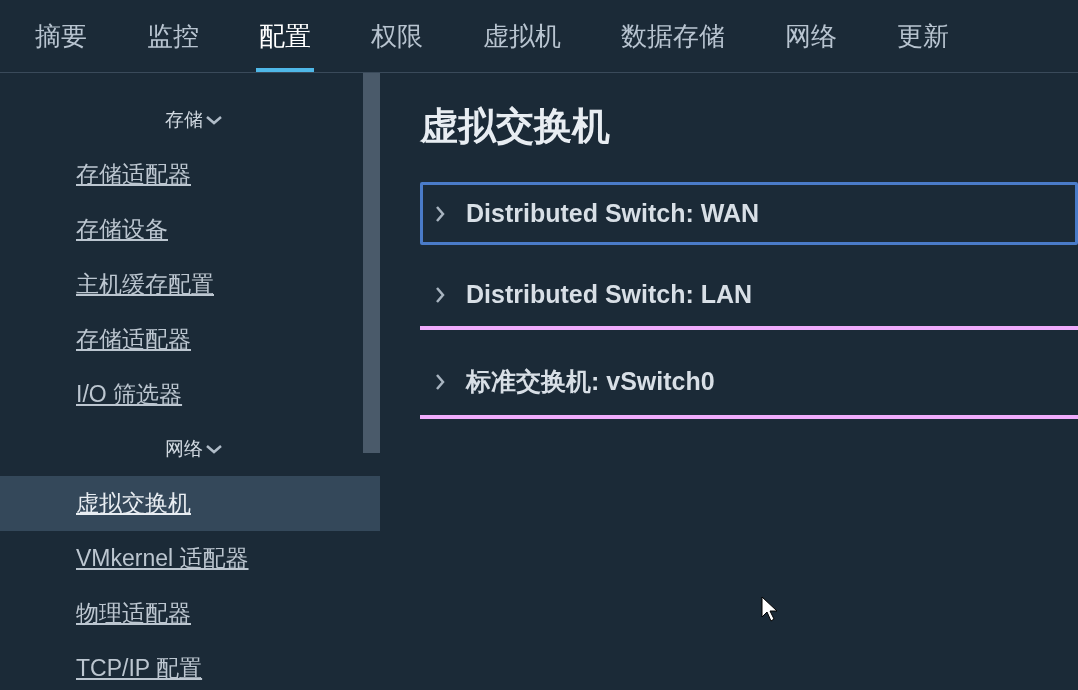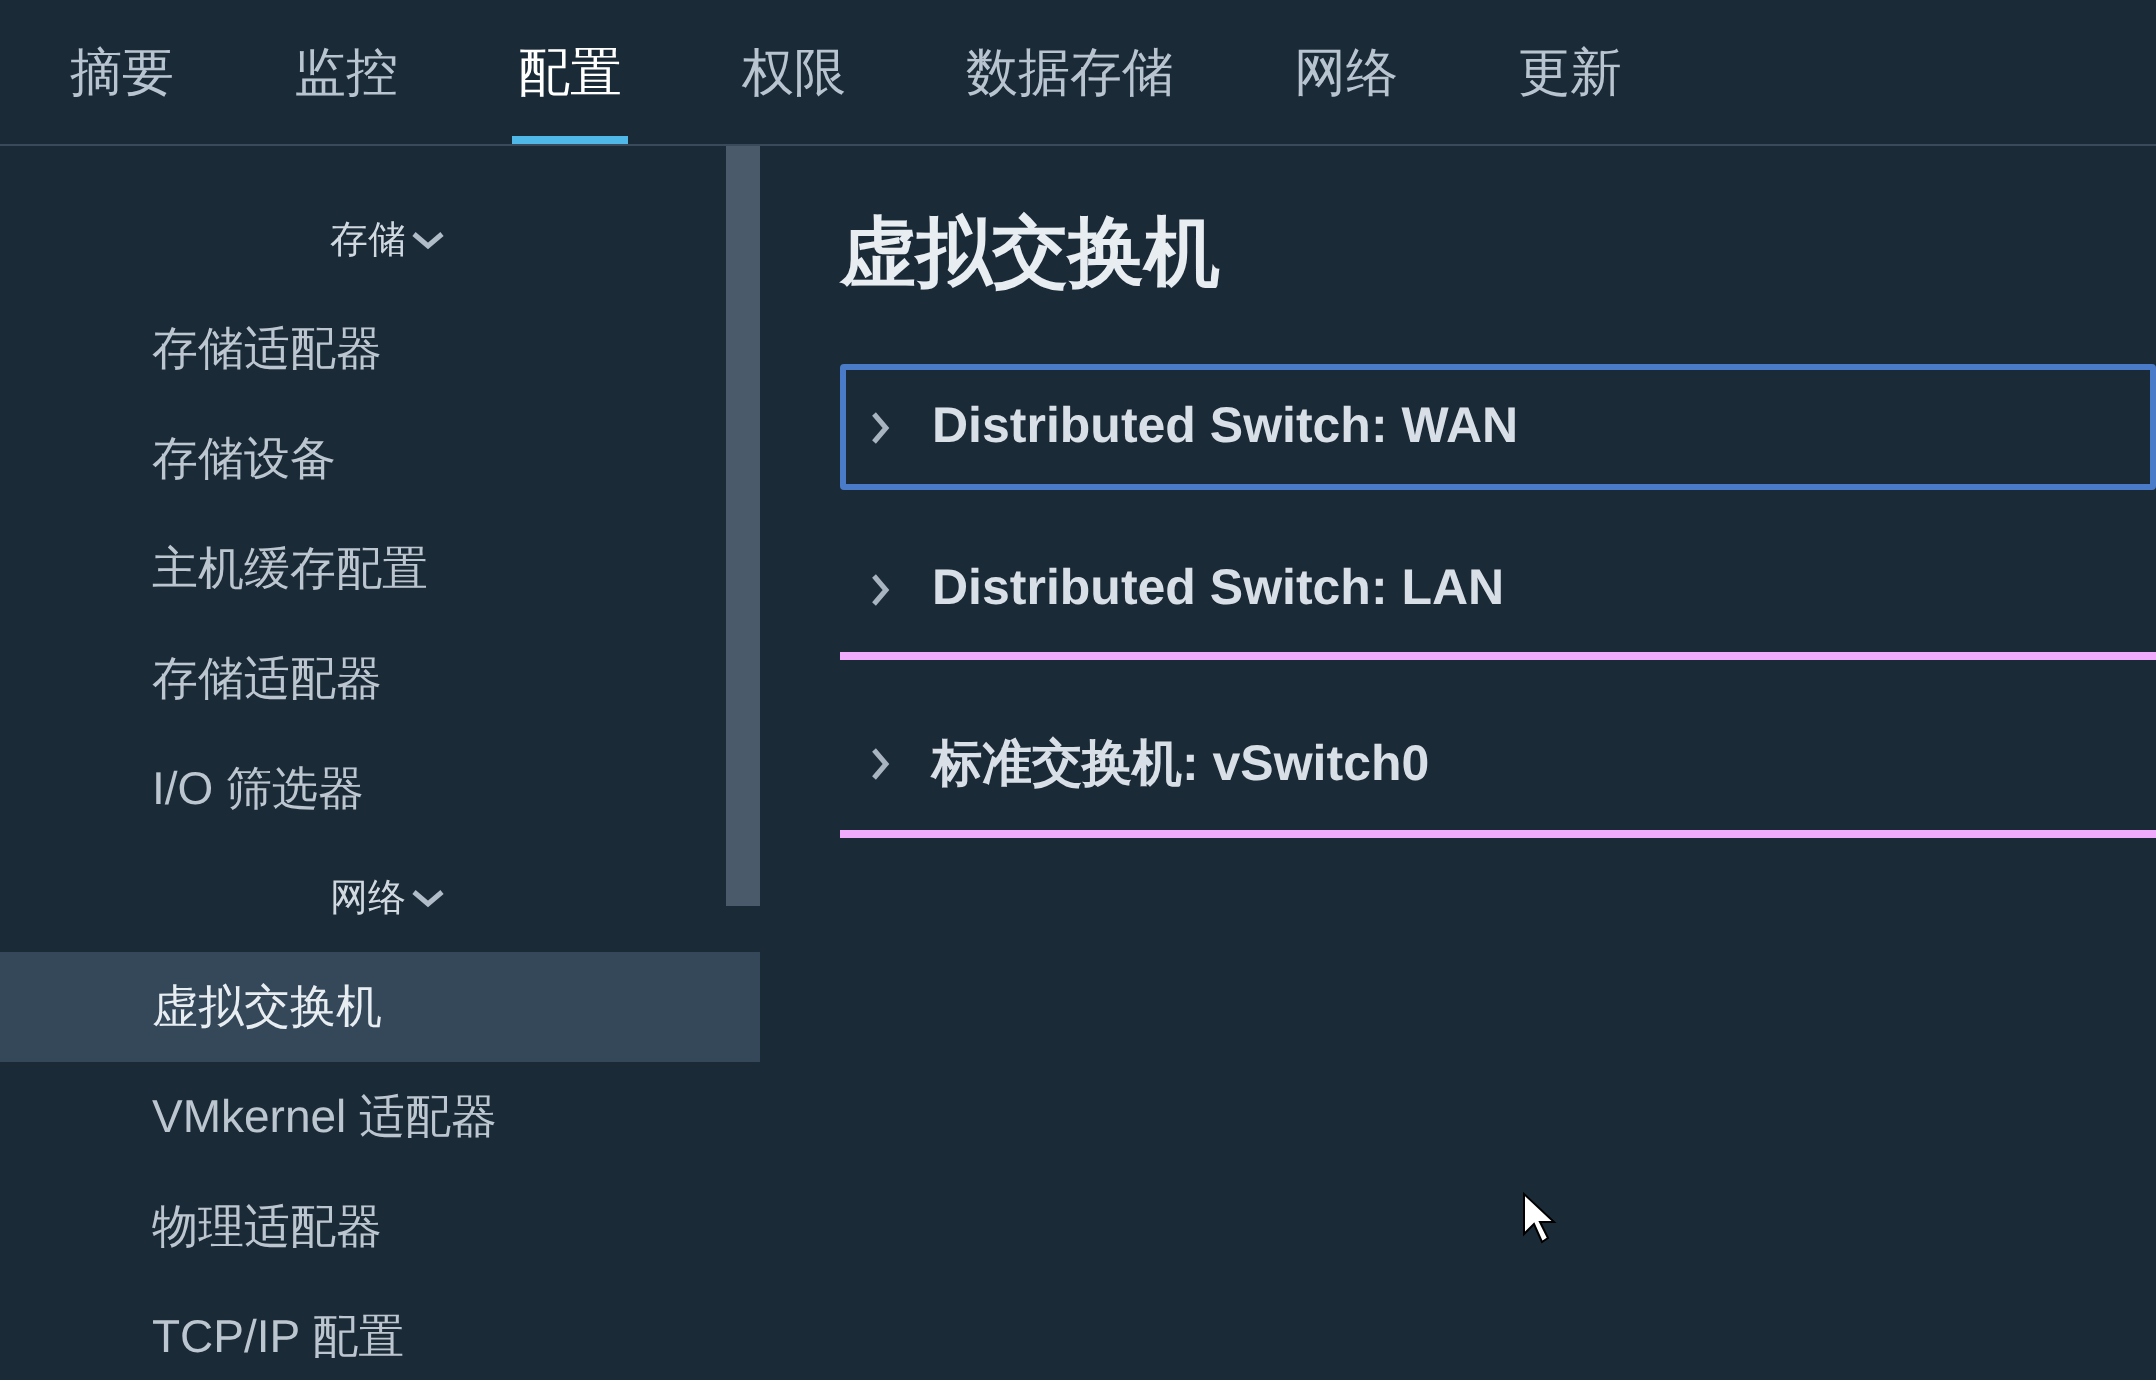--- a/index.html
+++ b/index.html
@@ -97,20 +97,21 @@
       stroke: #b0bcc8;
       stroke-width: 2.5;
       fill: none;
     }
     
     .sidebar-item {
       padding: 12px 40px 12px 76px;
       font-size: 23px;
       color: #bcc6d0;
       cursor: pointer;
+      text-decoration: underline;
     }
     
     .sidebar-item.active {
       background: #34485a;
       color: #e8edf2;
     }
     
     .content {
       flex: 1;
       padding: 28px 0 0 40px;
@@ -183,20 +184,21 @@
     }
   </style>
 </head>
 <body>
 
 <div class="tabs">
   <div class="tab">摘要</div>
   <div class="tab">监控</div>
   <div class="tab active">配置</div>
   <div class="tab">权限</div>
+  <div class="tab">虚拟机</div>
   <div class="tab">数据存储</div>
   <div class="tab">网络</div>
   <div class="tab">更新</div>
 </div>
 
 <div class="main-container">
   <div class="sidebar">
     <div class="sidebar-scrollbar"></div>
 
     <div class="section-header">

